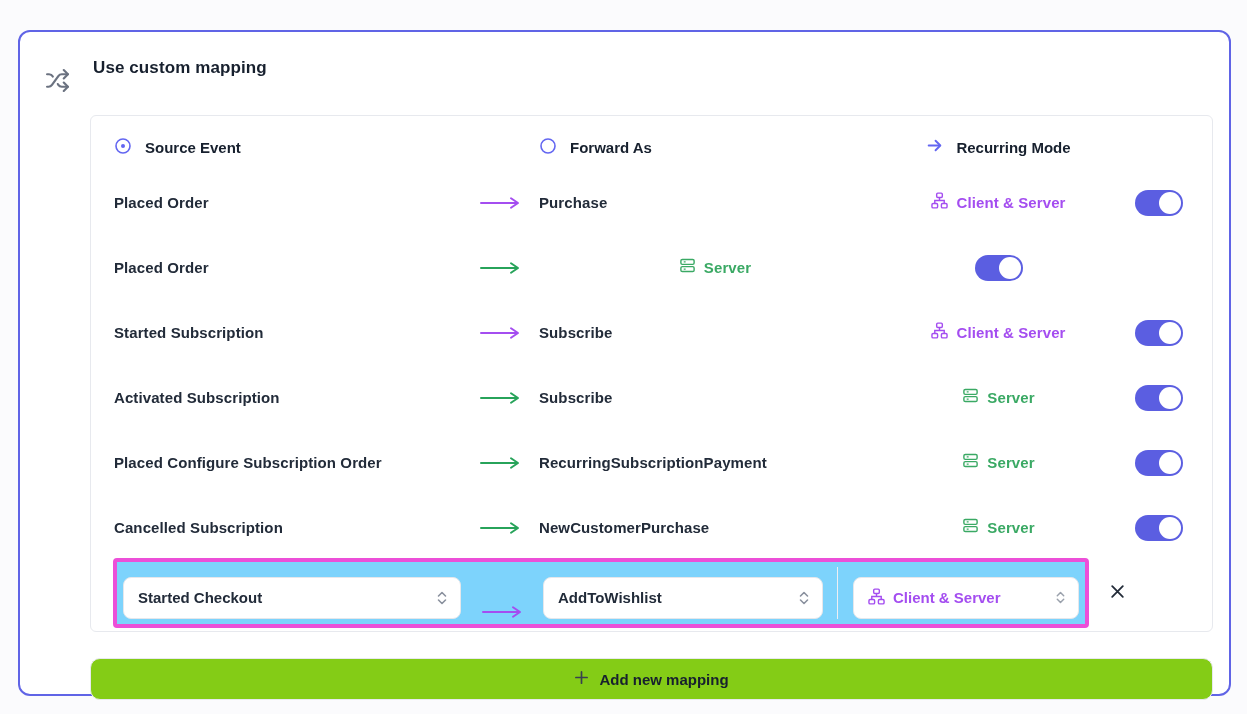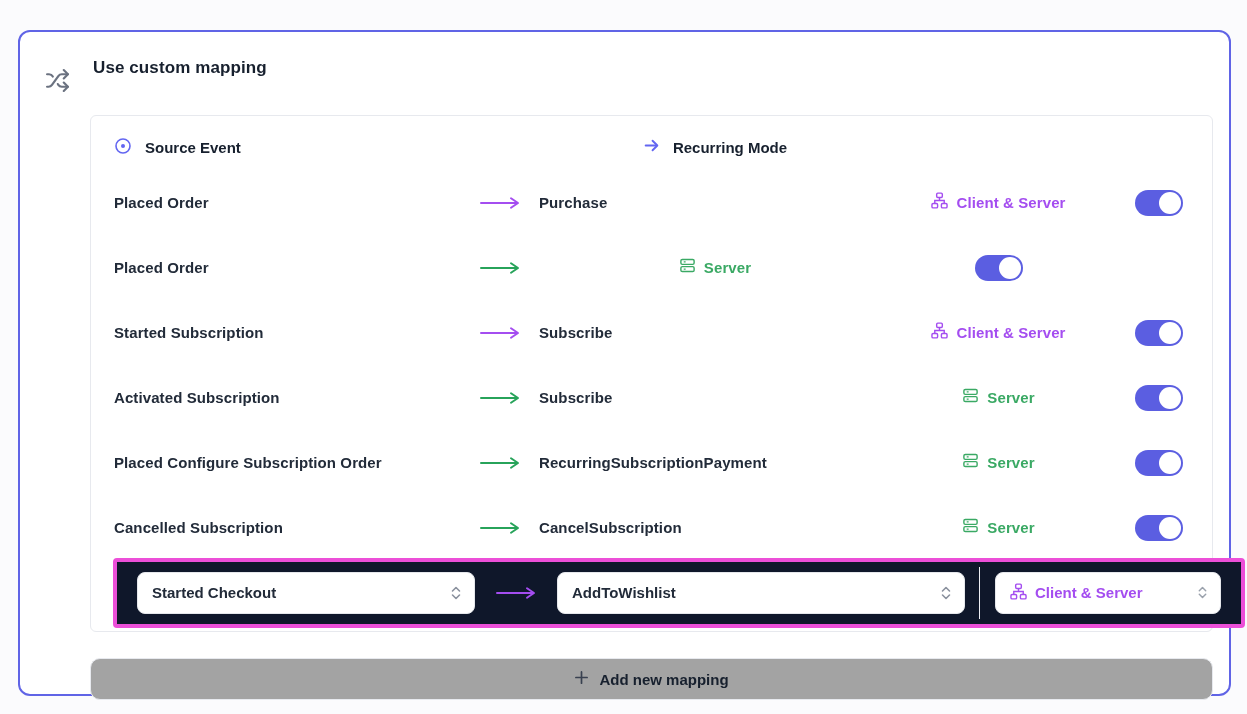--- a/index.html
+++ b/index.html
@@ -58,45 +58,45 @@
   .toggle { position:relative; width:48px; height:26px; border-radius:13px;
             background:#d6d9e6; cursor:pointer; flex:0 0 auto; }
   .toggle.on { background:#5b5ee1; }
   .toggle .knob { position:absolute; top:2px; left:2px; width:22px; height:22px;
                   border-radius:50%; background:#fff; }
   .toggle.on .knob { left:auto; right:2px; }
 
   
   .edit-row { display:flex; align-items:center; height:65px; padding-left:22px; }
   .pink-box {
-    display:flex; align-items:center;
+    display:flex; align-items:flex-end;
     border:4px solid #ec4fd8; border-radius:4px;
-    background:#0f172a; padding:5px 20px;
+    background:#7dd3fc; padding:5px 6px;
   }
   .select {
     height:42px; display:flex; align-items:center;
     border:1px solid #e5e7eb; border-radius:8px; background:#fff;
     padding:0 12px 0 14px; cursor:pointer;
     font-size:15px; font-weight:600; color:#222b39;
   }
   .select .chev { margin-left:auto; display:inline-flex; }
   .sel-source { width:338px; }
-  .sel-forward { width:408px;gap:32px; }
+  .sel-forward { width:280px;gap:32px; }
   .sel-mode { width:226px; margin-left:15px; color:#a44df0; gap:8px; }
   .sel-mode .chev { margin-left:auto; }
   .edit-arrow { margin:0 20px; color:#a44df0; display:inline-flex; }
   .v-divider { width:1px; height:52px; background:#edeef3; margin-left:14px; }
   .close-btn { margin-left:16px; background:none; border:none; cursor:pointer;
                display:inline-flex; padding:4px; }
 
   
   .add-btn {
     display:flex; align-items:center; justify-content:center; gap:10px;
     margin:26px 16px 0 70px; width:calc(100% - 86px); height:42px;
-    background:#a3a3a3; border:1px solid #e7e9ee; border-radius:10px;
+    background:#84cc16; border:1px solid #e7e9ee; border-radius:10px;
     font-family:"Liberation Sans", sans-serif;
     font-size:15px; font-weight:700; color:#17202e; cursor:pointer;
   }
 </style>
 </head>
 <body>
 
 <div class="page">
   <div class="outer-card">
 
@@ -121,20 +121,28 @@
         <div class="cell col-source header-cell">
           <span>
             <svg width="18" height="18" viewBox="0 0 18 18" fill="none">
                 <circle cx="9" cy="9" r="7" stroke="#6366f1" stroke-width="1.6"></circle>
                 <circle cx="9" cy="9" r="2" fill="#6366f1"></circle>
               </svg>
           </span>
           <span>Source Event</span>
         </div>
         <div class="cell col-arrow"></div>
+        <div class="cell header-cell">
+          <span>
+            <svg width="18" height="18" viewBox="0 0 18 18" fill="none">
+                <circle cx="9" cy="9" r="7" stroke="#6366f1" stroke-width="1.6"></circle>
+              </svg>
+          </span>
+          <span>Forward As</span>
+        </div>
         <div class="cell col-mode header-cell">
           <span>
             <svg width="17" height="17" viewBox="0 0 16 16" fill="none" stroke="#6366f1" stroke-width="1.8" stroke-linecap="round" stroke-linejoin="round">
                 <path d="M2.5 8h10"></path>
                 <path d="M9 3.5 13.5 8 9 12.5"></path>
               </svg>
           </span>
           <span>Recurring Mode</span>
         </div>
         <div class="cell col-toggle"></div>
@@ -279,21 +287,21 @@
       <div class="grid-row map-row server">
         <div class="cell col-source src-text">Cancelled Subscription</div>
         <div class="cell col-arrow">
             <span class="arrow-svg">
               <svg width="42" height="14" viewBox="0 0 42 14" fill="none" stroke="currentColor" stroke-width="2" stroke-linecap="round" stroke-linejoin="round">
                 <path d="M2 7h36"></path>
                 <path d="M32 2.2 39 7l-7 4.8"></path>
               </svg>
             </span>
           </div>
-        <div class="cell fwd-text">CancelSubscription</div>
+        <div class="cell fwd-text">NewCustomerPurchase</div>
         <div class="cell col-mode mode-cell-color">
 
           <span class="server-icon"><svg width="17" height="17" viewBox="0 0 18 18" fill="none" stroke="currentColor" stroke-width="1.5">
                 <rect x="2" y="2.6" width="14" height="5.2" rx="1.5"></rect>
                 <rect x="2" y="10.2" width="14" height="5.2" rx="1.5"></rect>
                 <path d="M5 5.2h2M5 12.8h2"></path>
               </svg></span>
           <span class="mode-label">Server</span>
         </div>
         <div class="cell col-toggle">

